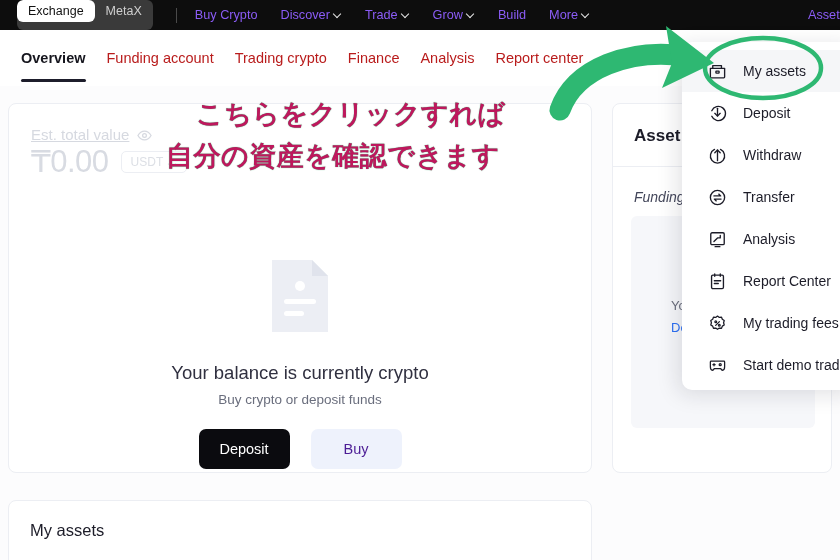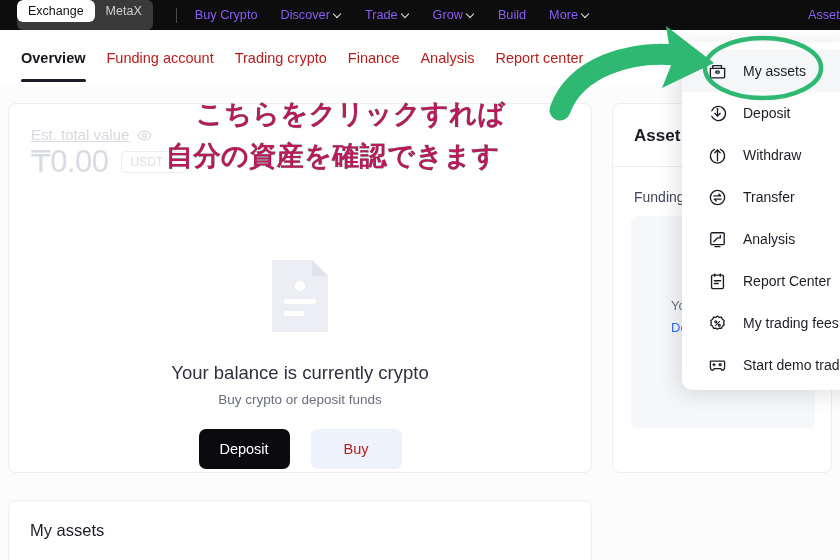--- a/index.html
+++ b/index.html
@@ -102,33 +102,33 @@
   .empty-sub { font-size: 13.5px; color: #6a6e7d; }
   .empty-btns {
     display: flex; justify-content: center; gap: 21px; margin-top: 22px;
   }
   .btn {
     width: 91px; height: 40px; border-radius: 7px; font-size: 14.5px;
     display: flex; align-items: center; justify-content: center; cursor: pointer;
     border: none;
   }
   .btn-dark { background: #0b0b0f; color: #ffffff; }
-  .btn-light { background: #eef2fc; color: #b91c1c; }
+  .btn-light { background: #eef2fc; color: #4c1d95; }
 
   
   .assets-title {
     position: absolute; left: 21px; top: 22px; font-size: 17px;
     color: #1c1c28; font-weight: bold; white-space: nowrap;
   }
   .assets-sep {
     position: absolute; left: 0; right: 0; top: 62px; height: 1px; background: #eceef3;
   }
   .assets-sub {
     position: absolute; left: 21px; top: 85px; font-size: 14px;
-    color: #43465a; white-space: nowrap;
+    color: #43465a; white-space: nowrap; font-style: italic;
   }
   .assets-inner {
     position: absolute; left: 18px; top: 112px; width: 184px; height: 212px;
     background: #f6f7fa; border-radius: 6px;
   }
   .assets-inner-txt {
     position: absolute; left: 40px; top: 82px; font-size: 13px;
     color: #6a6e7d; white-space: nowrap;
   }
   .assets-inner-link {

